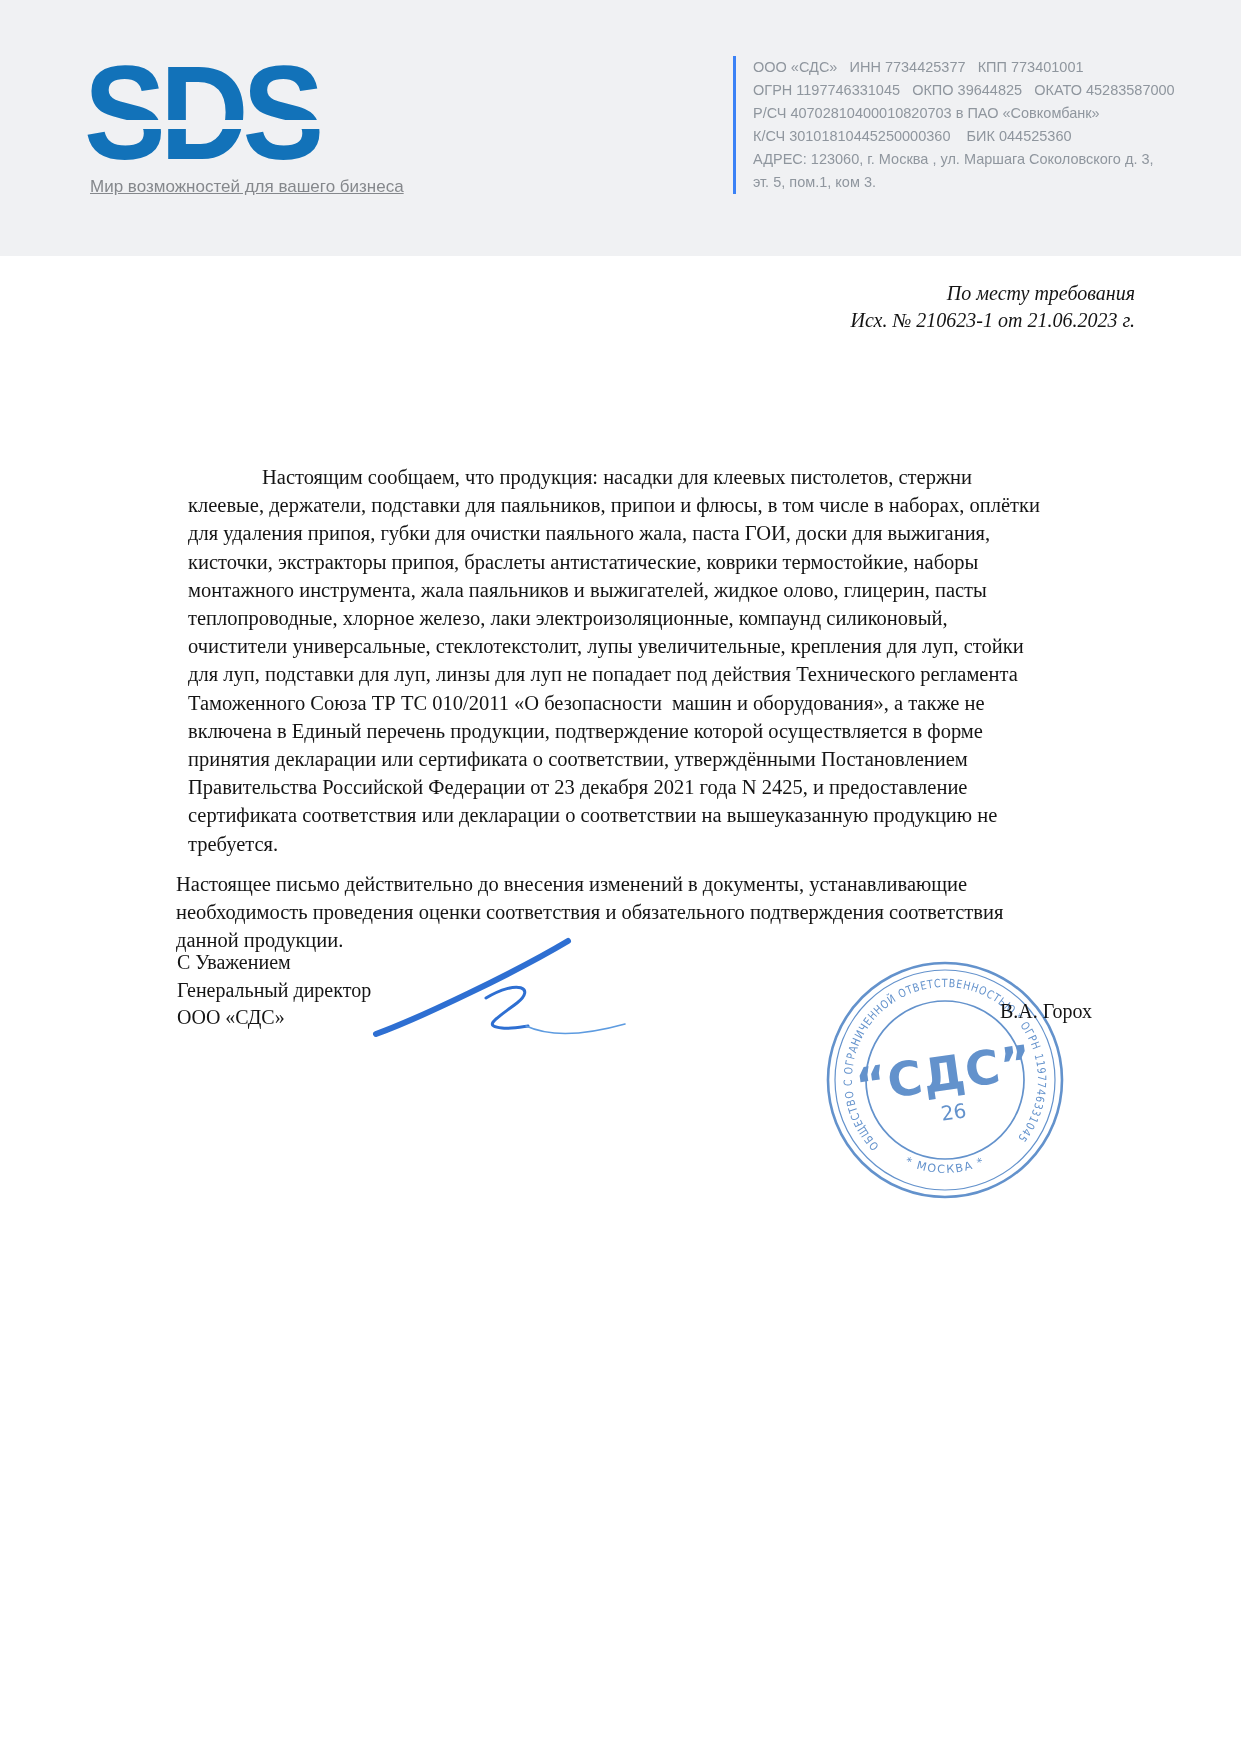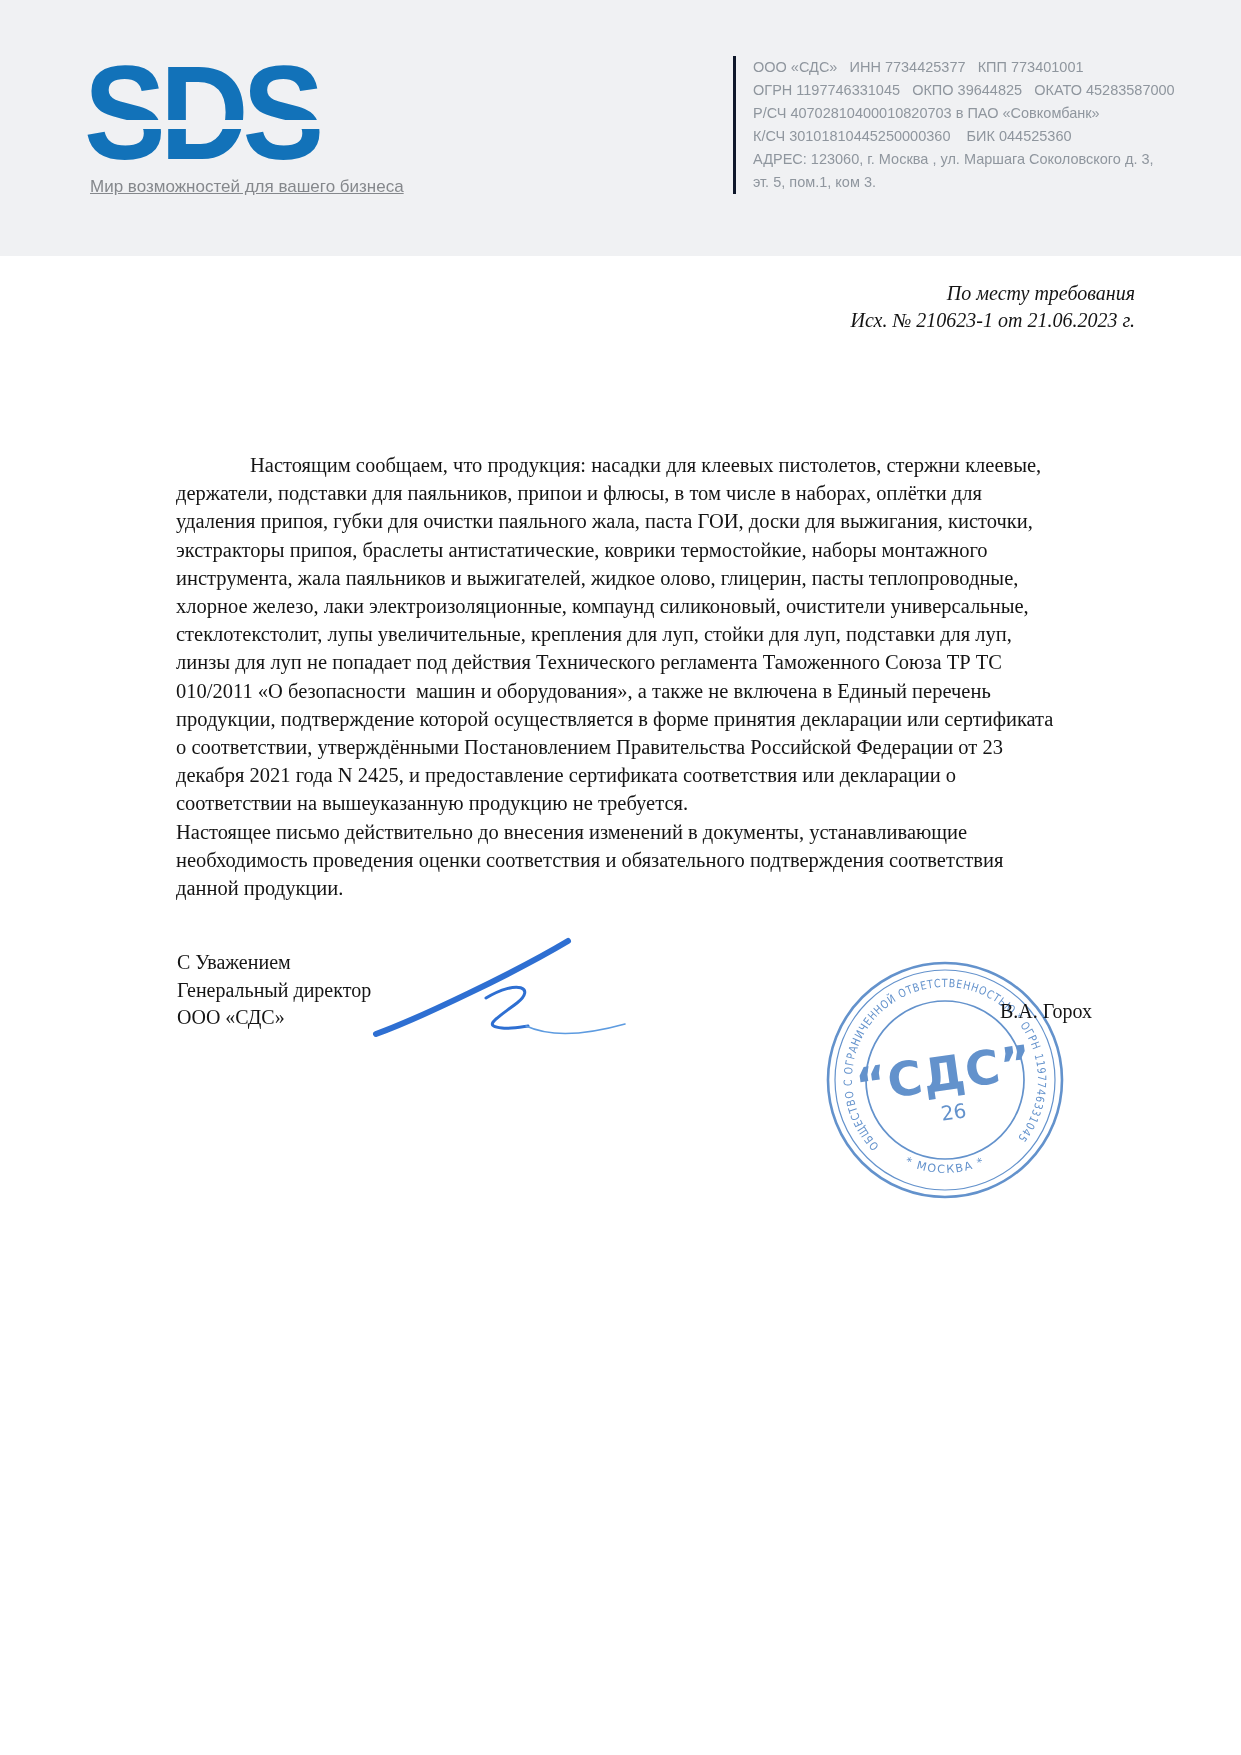--- a/index.html
+++ b/index.html
@@ -18,32 +18,32 @@
     font-size:146px; line-height:1; letter-spacing:-7px; color:#1272b9;
     transform:scale(.84,.92); transform-origin:left top;
   }
   .logo-stripe { position:absolute; left:-4px; right:0px; top:74px; height:9px; background:#f0f1f3; }
   .tagline {
     position:absolute; left:90px; top:177px;
     font-family:"Liberation Sans", sans-serif; font-size:17px; color:#85888c;text-decoration:underline;
   }
   .company-details {
     position:absolute; left:733px; top:56px;
-    border-left:3px solid #0f172a; padding-left:17px;
+    border-left:3px solid #3b82f6; padding-left:17px;
     font-family:"Liberation Sans", sans-serif; font-size:14.5px; line-height:23px;
     color:#8f969e;
   }
 
   
   .ref-block { position:absolute; top:280px; right:106px; text-align:right; font-size:20px; line-height:27px;font-style:italic; }
   .letter-title { position:absolute; top:398px; left:175px; width:930px; text-align:center; font-size:21px; }
 
   
   .letter-body { position:absolute; top:451px; left:176px; width:884px; font-size:20.5px; line-height:28.2px; }
-  .letter-body .p1 { margin:0; text-indent:74px; }
+  .letter-body .p1 { margin:12px; text-indent:74px; }
   .letter-body .p2 { margin:0; }
 
   
   .sign-block { position:absolute; left:177px; top:949px; font-size:20px; line-height:27.5px; }
   .signatory-name { position:absolute; left:1000px; top:1000px; font-size:20px; z-index:3; }
   .signature-svg { position:absolute; left:368px; top:934px; z-index:2; }
   .stamp-svg { position:absolute; left:821px; top:956px; z-index:1; opacity:.88; }
 
   
   .footer { position:absolute; left:0; top:1720px; width:1241px; height:35px; background:#0f70b2;

